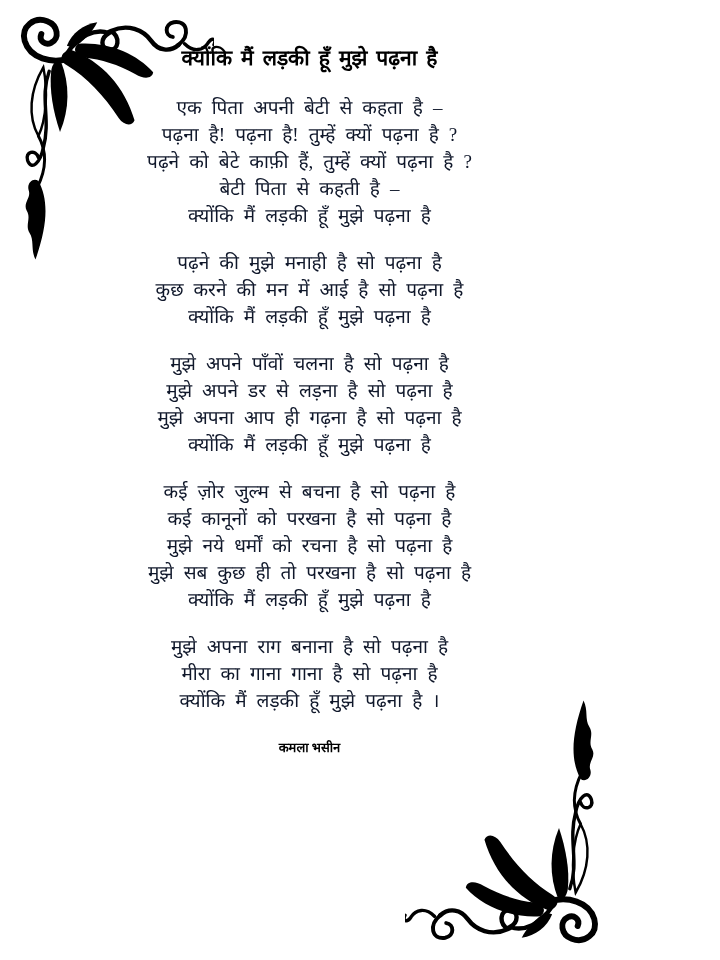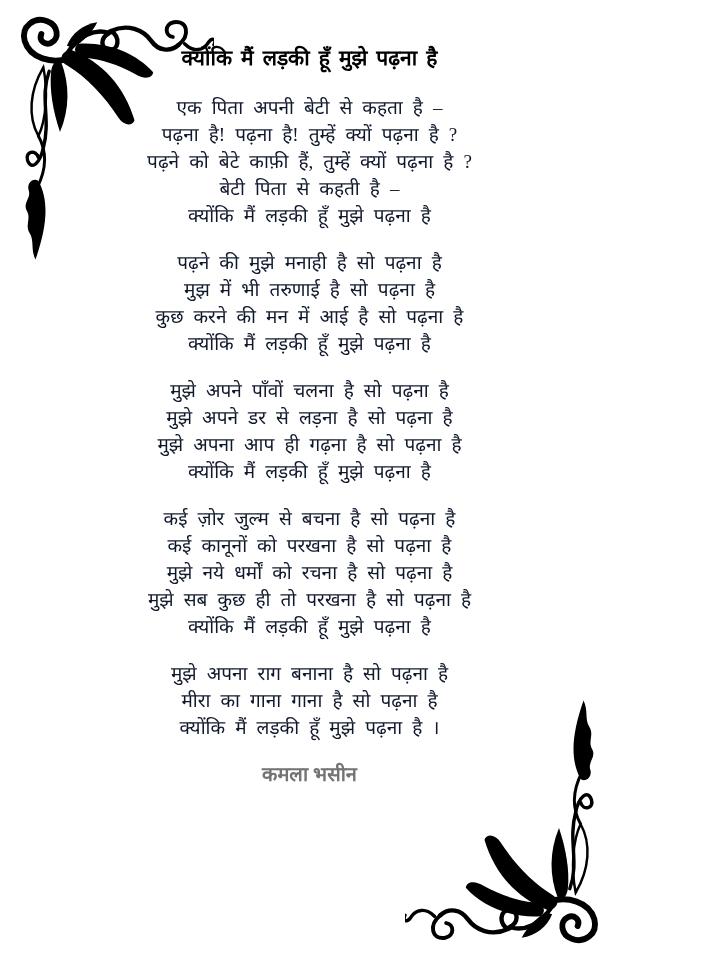--- a/index.html
+++ b/index.html
@@ -35,24 +35,24 @@
   .stanza { margin-bottom: 20px; }
   .line {
     font-size: 19px;
     line-height: 27px;
     word-spacing: 0.28em;
     color: #0f172a;
     font-weight: 400;
   }
   .author {
     margin-top: 20px;
-    font-size: 20px;
+    font-size: 13px;
     font-weight: bold;
     line-height: 27px;
-    color: #737373;
+    color: #000000;
   }
   .defs-holder { position: absolute; width: 0; height: 0; overflow: hidden; }
 </style>
 </head>
 <body>
 
 <div class="page">
 
   <svg class="defs-holder" aria-hidden="true">
     <defs>
@@ -90,21 +90,20 @@
     <div class="stanza">
       <p class="line">एक पिता अपनी बेटी से कहता है –</p>
       <p class="line">पढ़ना है! पढ़ना है! तुम्हें क्यों पढ़ना है ?</p>
       <p class="line">पढ़ने को बेटे काफ़ी हैं, तुम्हें क्यों पढ़ना है ?</p>
       <p class="line">बेटी पिता से कहती है –</p>
       <p class="line">क्योंकि मैं लड़की हूँ मुझे पढ़ना है</p>
     </div>
 
     <div class="stanza">
       <p class="line">पढ़ने की मुझे मनाही है सो पढ़ना है</p>
-      <p class="line">मुझ में भी तरुणाई है सो पढ़ना है</p>
       <p class="line">कुछ करने की मन में आई है सो पढ़ना है</p>
       <p class="line">क्योंकि मैं लड़की हूँ मुझे पढ़ना है</p>
     </div>
 
     <div class="stanza">
       <p class="line">मुझे अपने पाँवों चलना है सो पढ़ना है</p>
       <p class="line">मुझे अपने डर से लड़ना है सो पढ़ना है</p>
       <p class="line">मुझे अपना आप ही गढ़ना है सो पढ़ना है</p>
       <p class="line">क्योंकि मैं लड़की हूँ मुझे पढ़ना है</p>
     </div>

